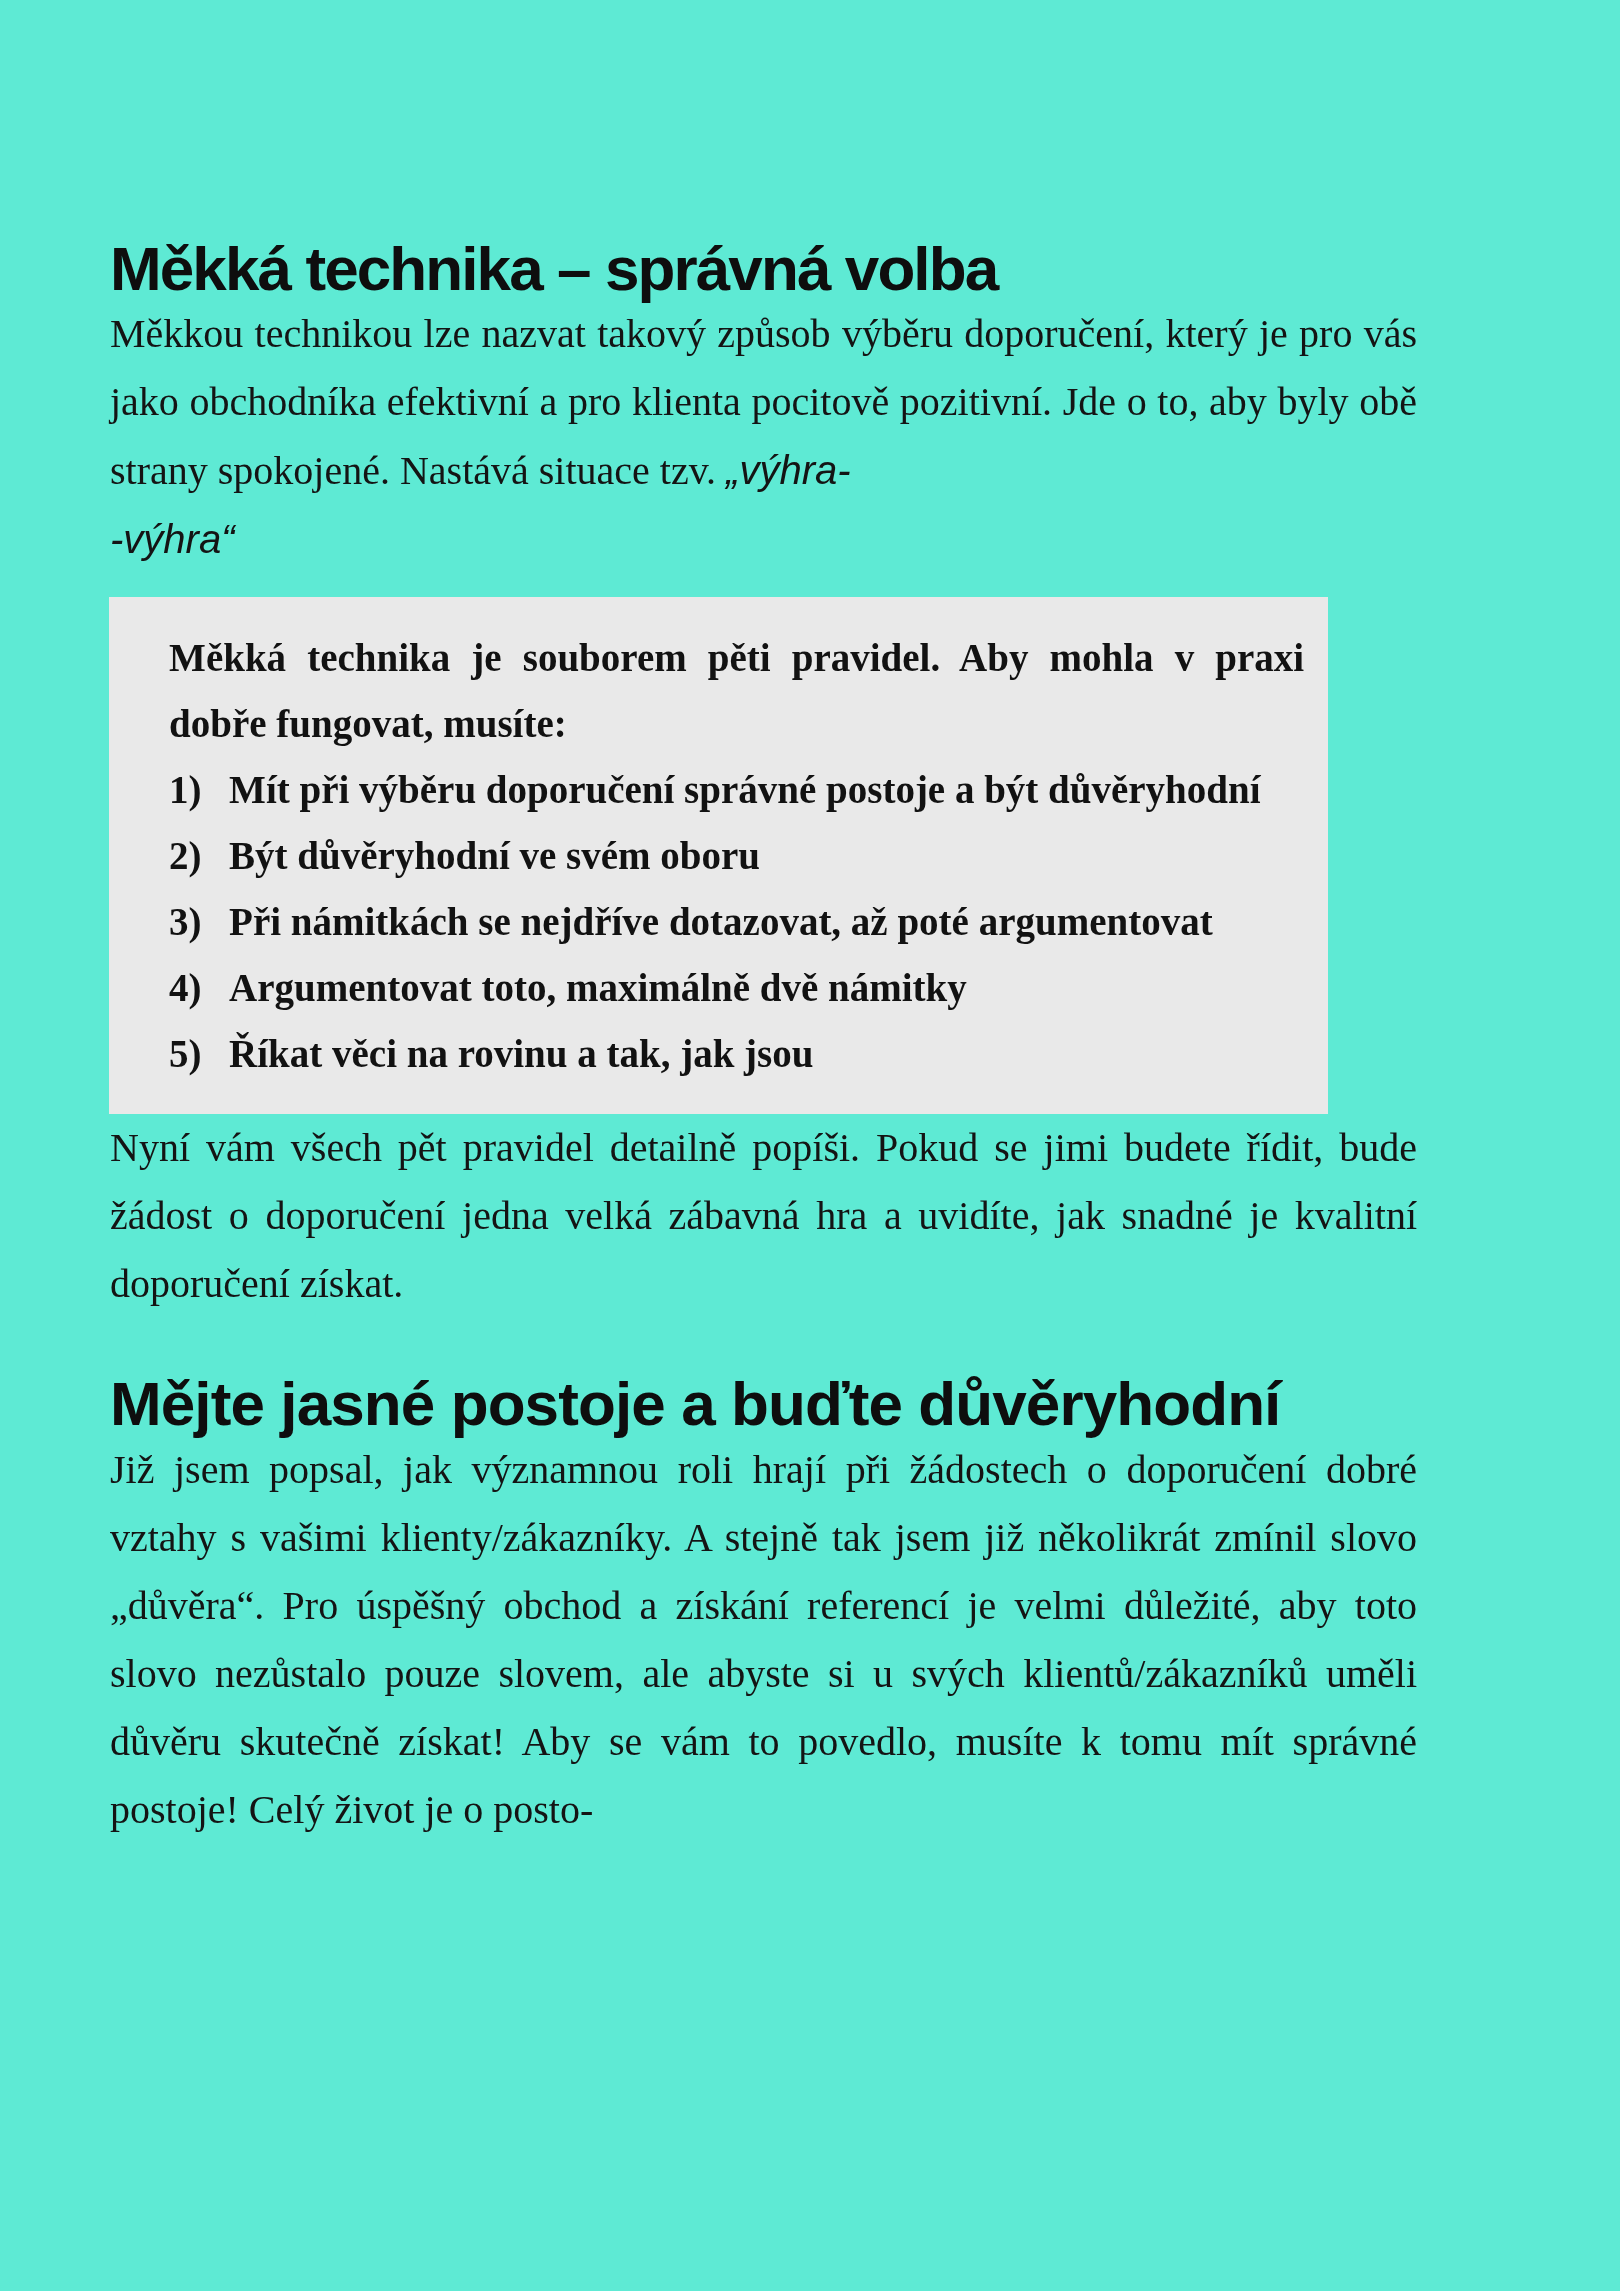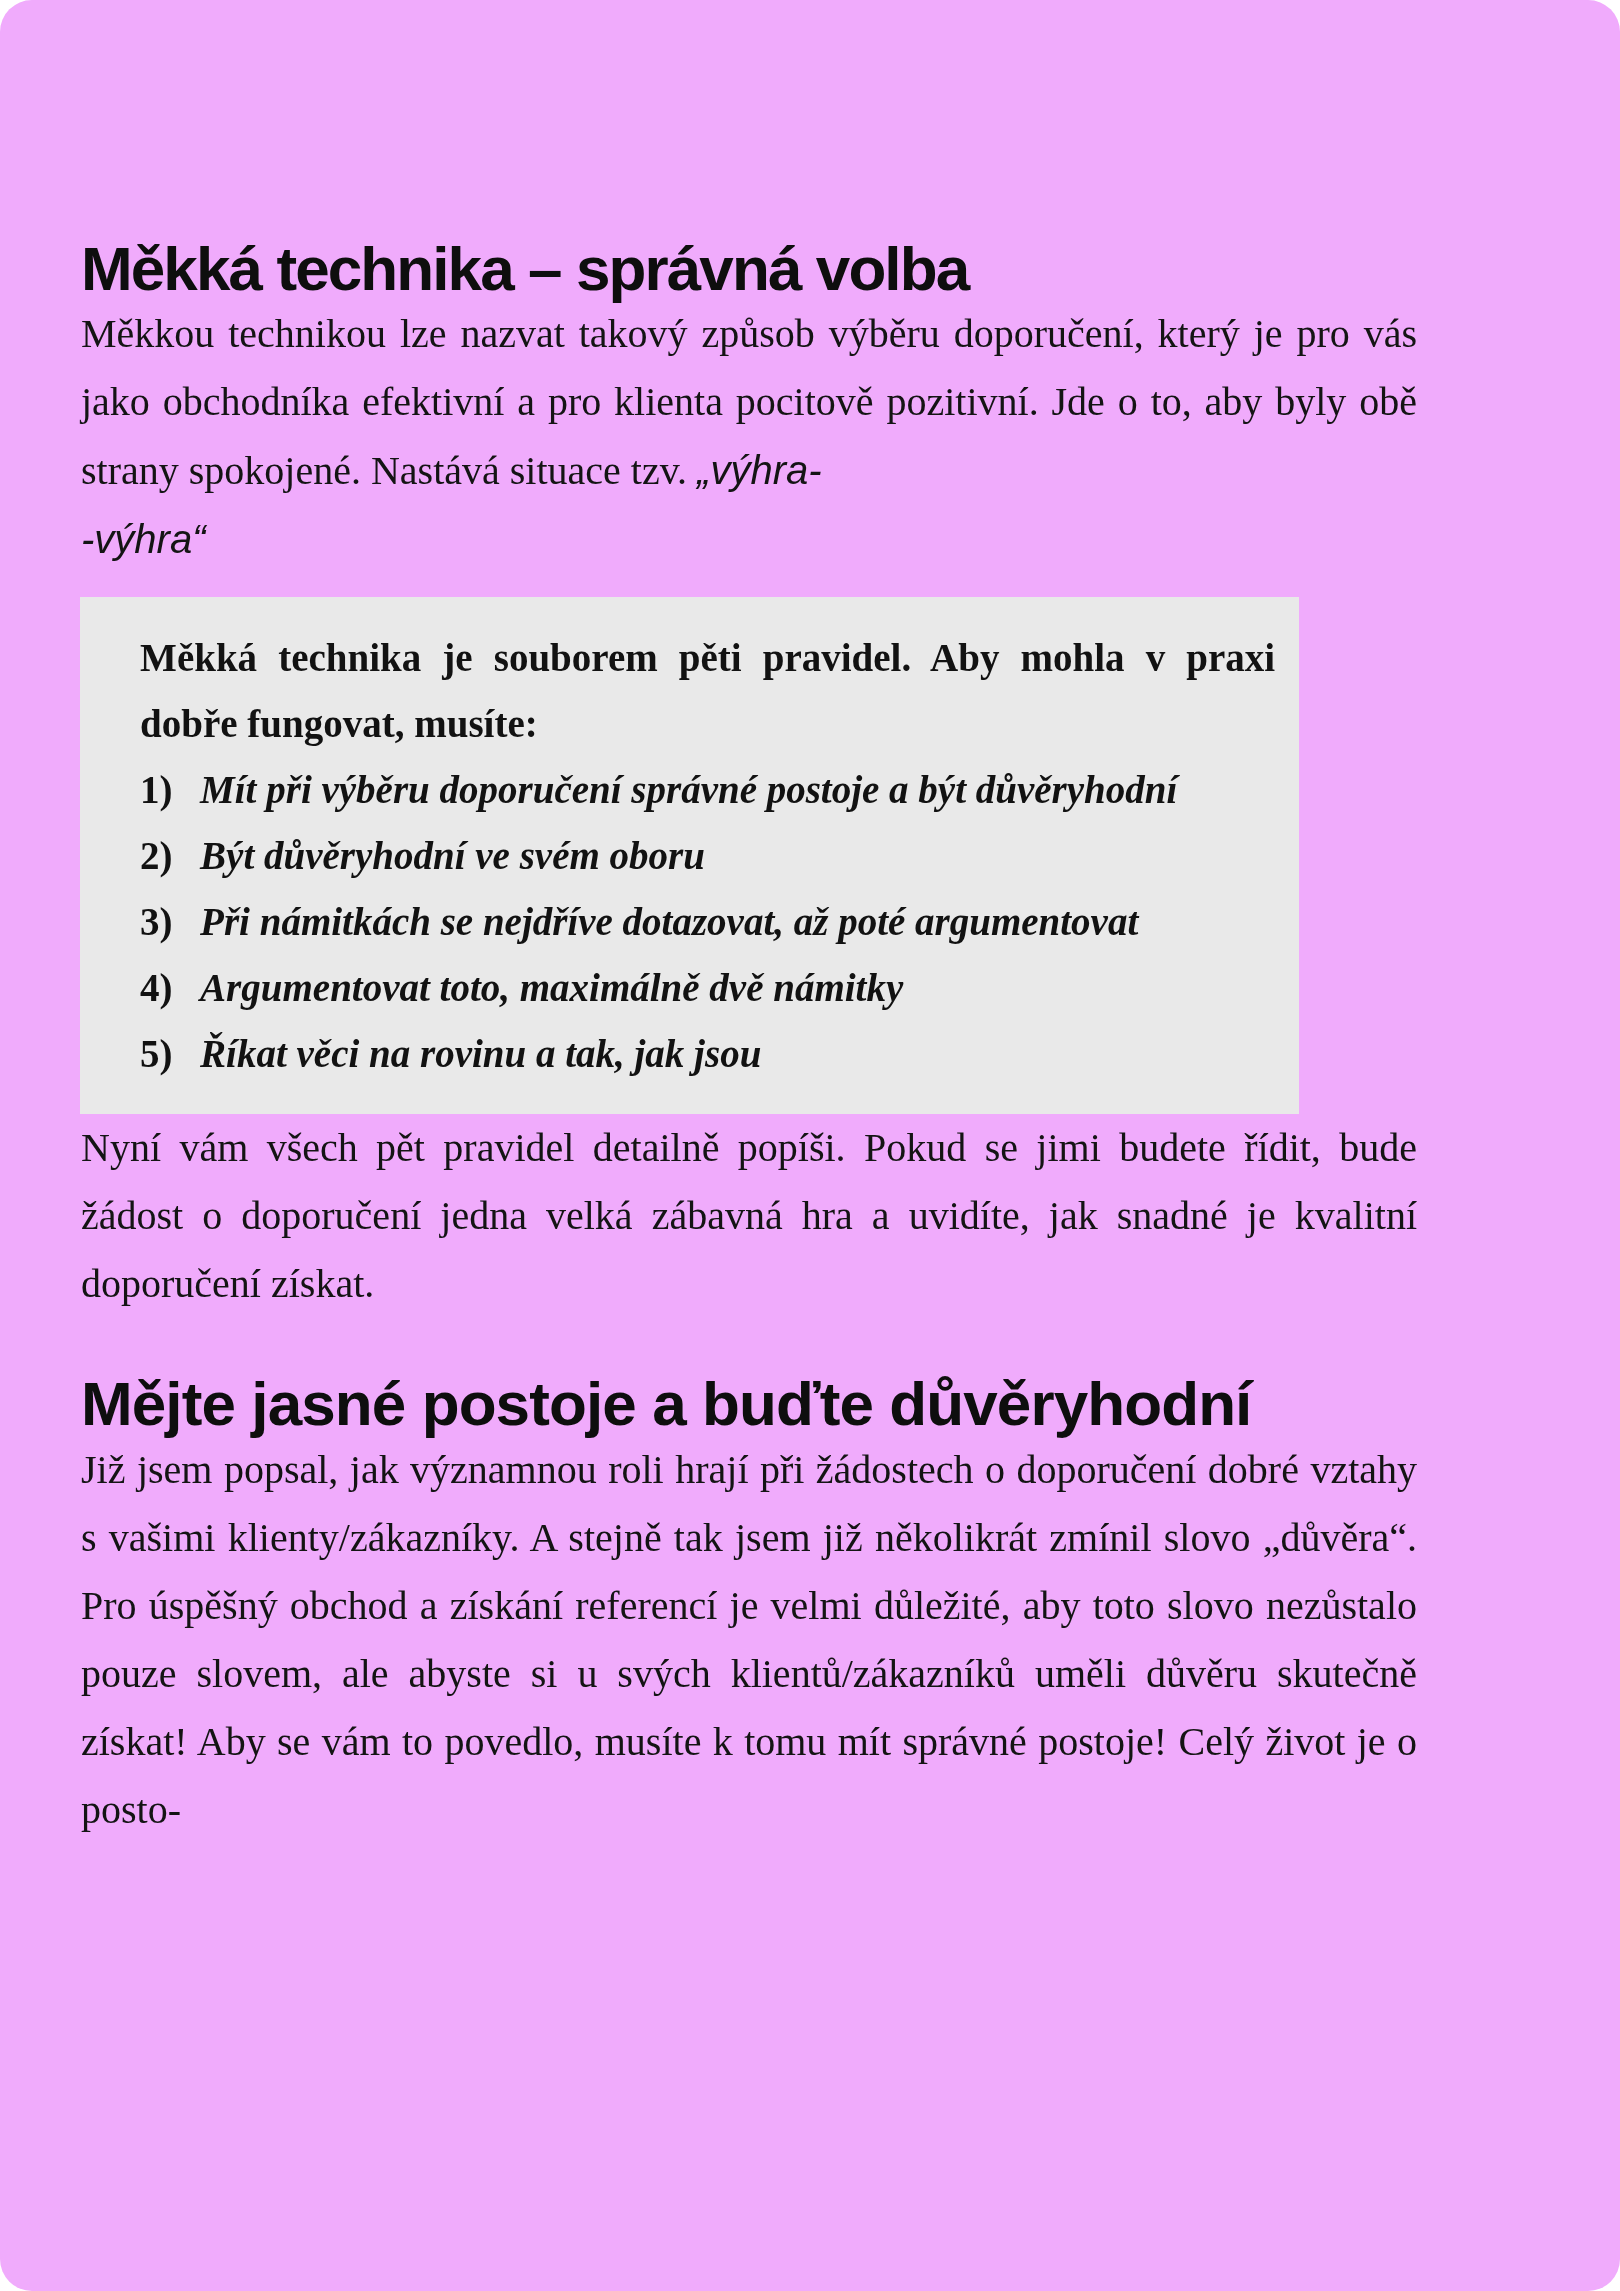--- a/index.html
+++ b/index.html
@@ -5,26 +5,25 @@
 <style>
   html, body {
     margin: 0;
     padding: 0;
     background: #ffffff;
   }
   .page {
     position: relative;
     width: 1620px;
     height: 2291px;
-    background: #f0abfc;
+    background: #5eead4;
     box-sizing: border-box;
-    padding: 0 203px 0 81px;
+    padding: 0 203px 0 110px;
     overflow: hidden;
     color: #121212;
-    border-radius: 32px;
   }
   .chapter-title {
     margin: 0;
     padding-top: 238px;
     font-family: "Liberation Sans", sans-serif;
     font-weight: 700;
     font-size: 62px;
     line-height: 1.0;
     letter-spacing: -1.9px;
     color: #0e0e0e;
@@ -67,21 +66,20 @@
   }
   .rule-item {
     display: flex;
     align-items: flex-start;
   }
   .rule-num {
     flex: 0 0 60px;
   }
   .rule-text {
     flex: 1 1 auto;
-    font-style: italic;
   }
   .para-outro { margin-top: 49px; }
   .section-heading {
     margin: 53px 0 0 0;
     font-family: "Liberation Sans", sans-serif;
     font-weight: 700;
     font-size: 62px;
     line-height: 1.05;
     letter-spacing: -0.9px;
     color: #0e0e0e;

